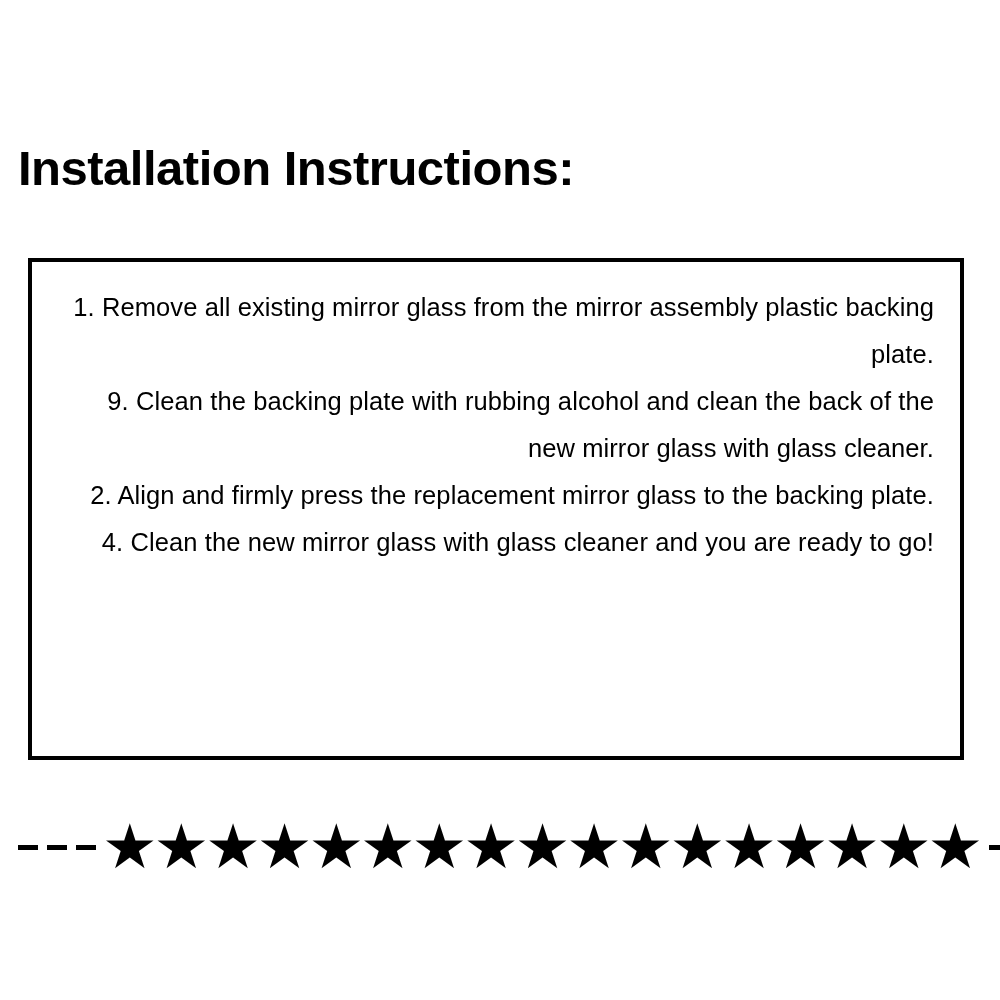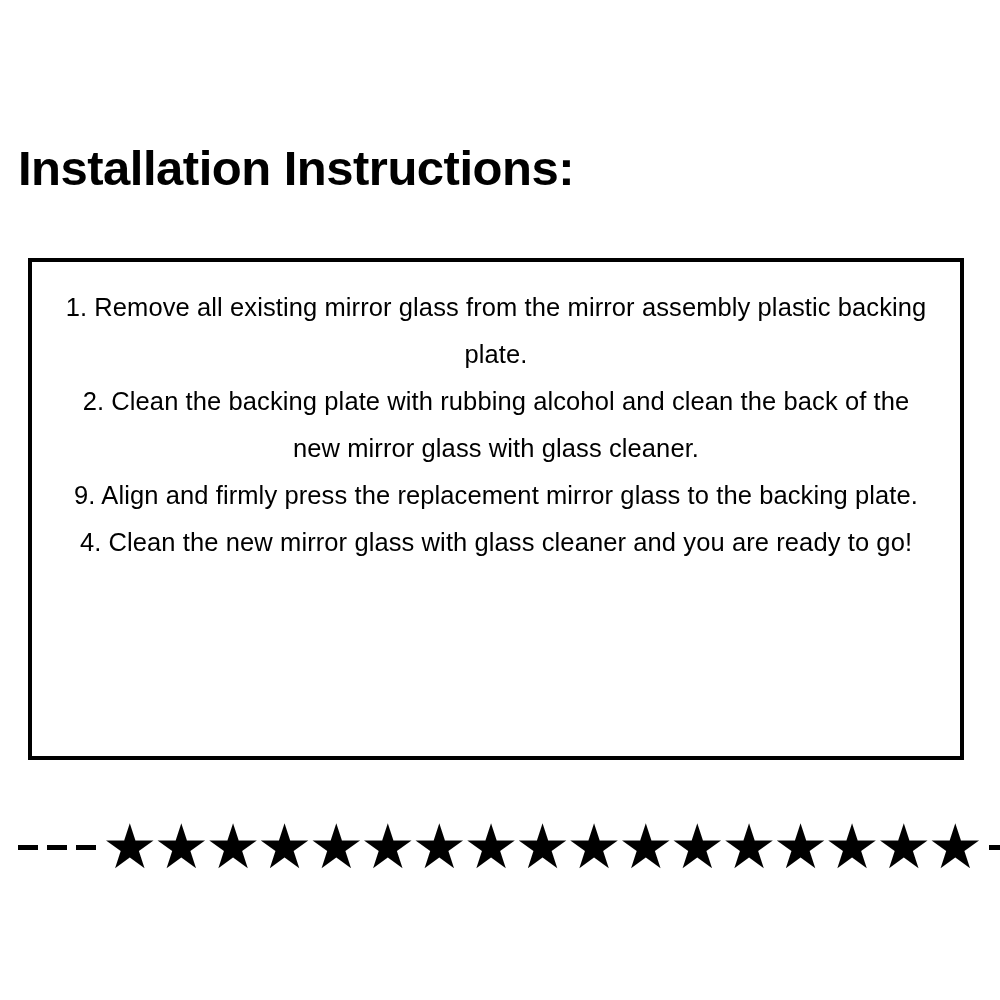--- a/index.html
+++ b/index.html
@@ -42,21 +42,21 @@
     border: 4px solid #000000;
     box-sizing: border-box;
     padding: 22px 26px 0 26px;
   }
   .step {
     font-size: 25.5px;
     line-height: 47px;
     letter-spacing: 0.1px;
     margin: 0;
     padding: 0;
-    text-align: center;
+    text-align: right;
   }
   .star-row {
     position: absolute;
     left: 18px;
     top: 812px;
     width: 964px;
     height: 70px;
     display: flex;
     align-items: center;
     justify-content: flex-start;
@@ -89,22 +89,22 @@
 </style>
 </head>
 <body>
 
 <div class="page">
 
   <div class="doc-title">Installation Instructions:</div>
 
   <div class="instruction-box">
     <p class="step">1. Remove all existing mirror glass from the mirror assembly plastic backing plate.</p>
-    <p class="step">2. Clean the backing plate with rubbing alcohol and clean the back of the new mirror glass with glass cleaner.</p>
-    <p class="step">9. Align and firmly press the replacement mirror glass to the backing plate.</p>
+    <p class="step">9. Clean the backing plate with rubbing alcohol and clean the back of the new mirror glass with glass cleaner.</p>
+    <p class="step">2. Align and firmly press the replacement mirror glass to the backing plate.</p>
     <p class="step">4. Clean the new mirror glass with glass cleaner and you are ready to go!</p>
   </div>
 
   <div class="star-row">
     <span class="dash-group">
       <span class="dash"></span>
       <span class="dash"></span>
       <span class="dash"></span>
     </span>
     <span class="stars">

